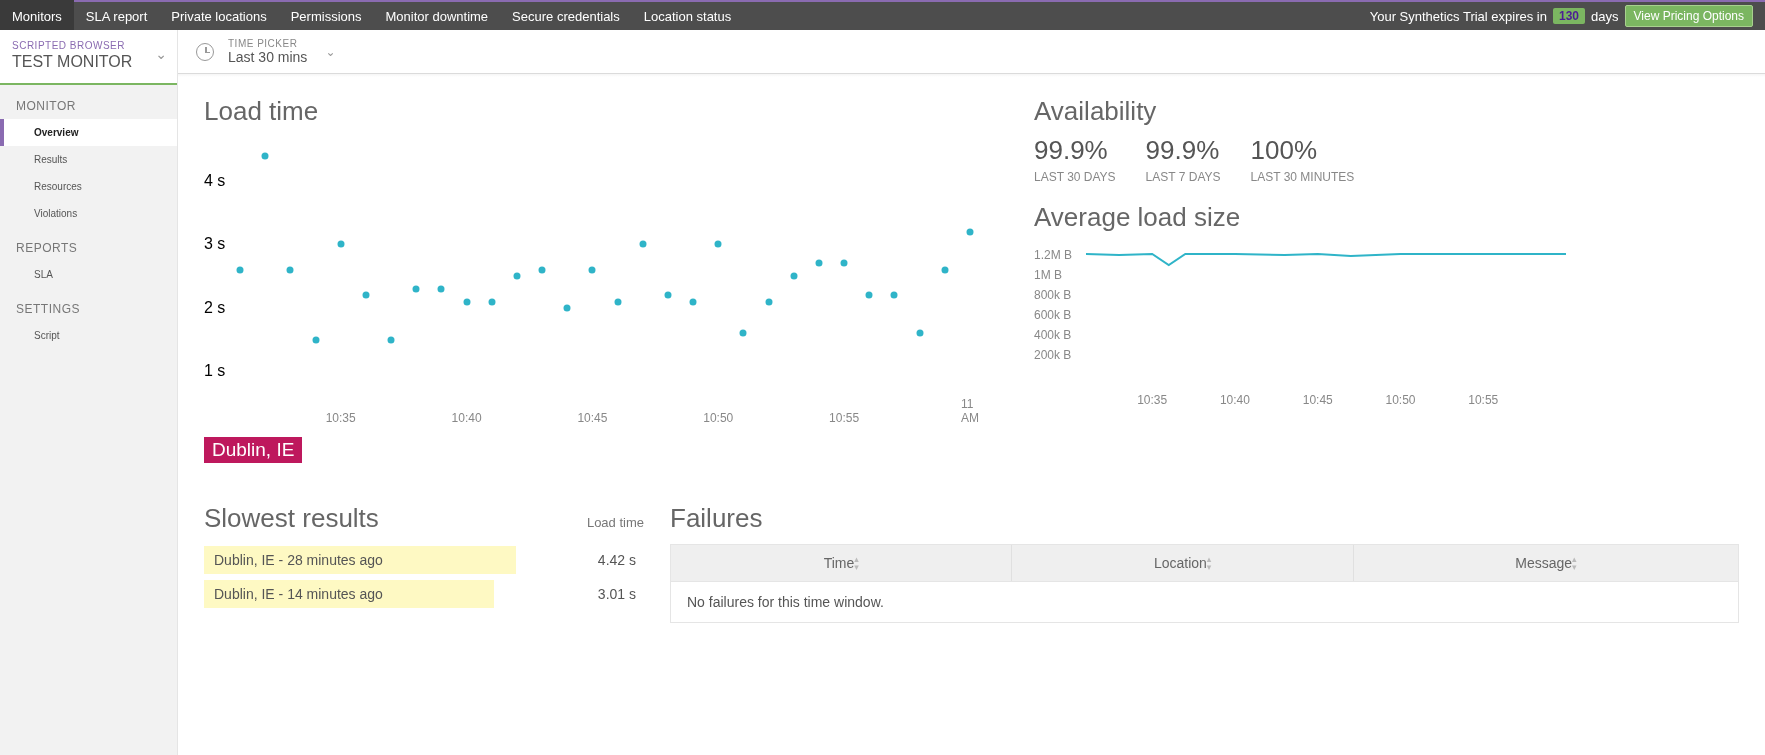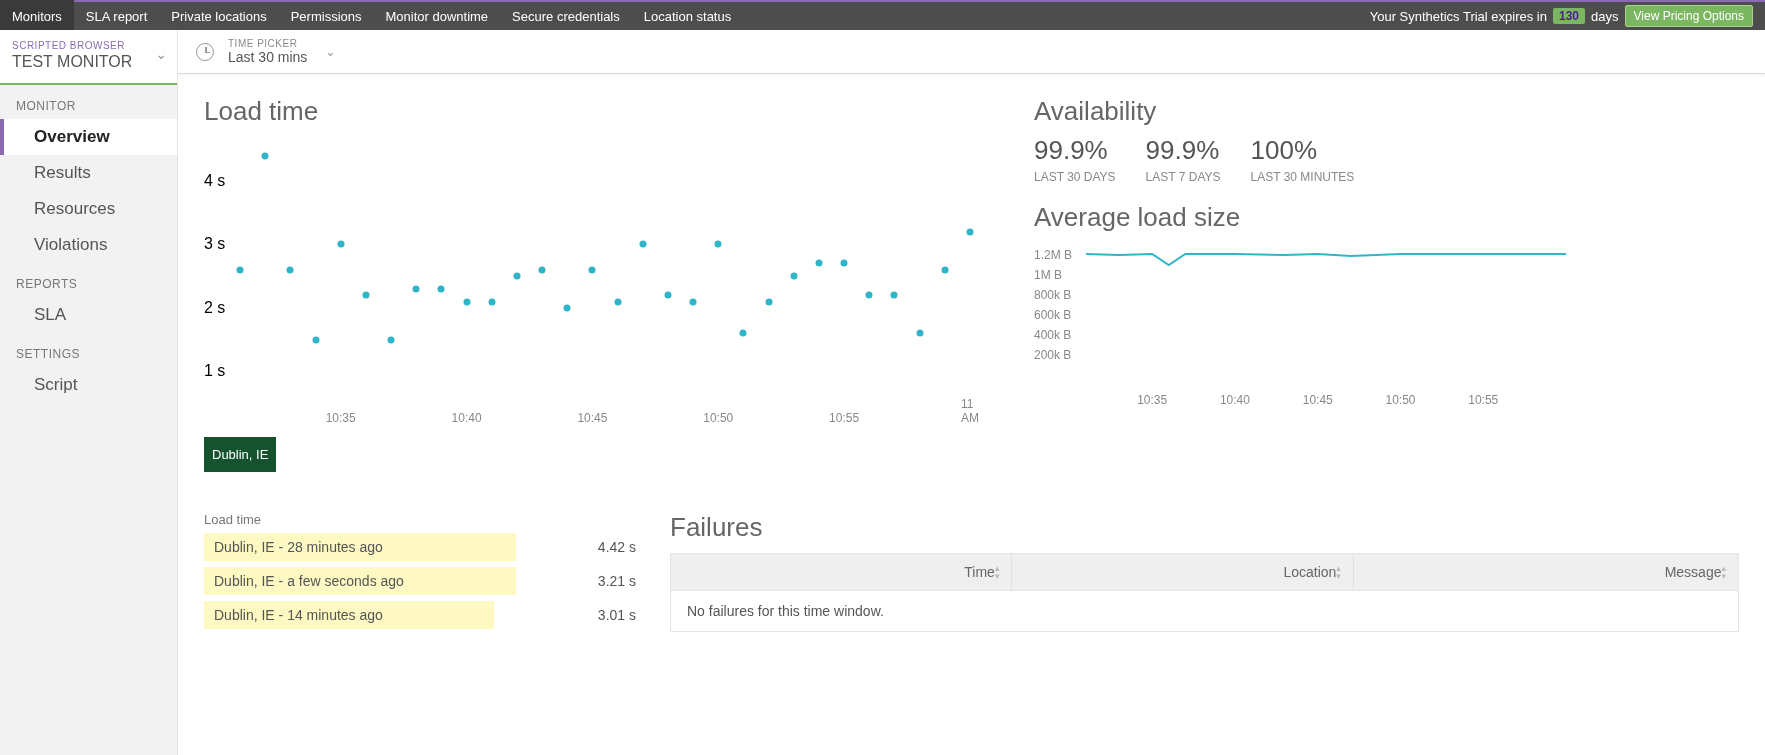--- a/index.html
+++ b/index.html
@@ -12,60 +12,60 @@
 .trial { display: flex; align-items: center; gap: 6px; padding-right: 12px; margin-left: 36px; }
 .trial .days-badge { background: #7bb661; color: #4c1d95; padding: 1px 6px; border-radius: 2px; font-weight: 600; font-size: 12px; }
 .trial .pricing-btn { border: 1px solid #a8d08f; background: #7bb661; color: #fff; padding: 3px 8px; border-radius: 2px; cursor: pointer; font-size: 12px; }
 .shell { display: flex; }
 .sidebar { width: 178px; background: #f2f2f2; border-right: 1px solid #e5e5e5; min-height: 727px; }
 .monitor-picker { padding: 10px 12px 12px 12px; background: #fff; border-bottom: 2px solid #7bb661; position: relative; }
 .monitor-picker .type { color: #8a6bb1; font-size: 10px; letter-spacing: 0.5px; }
 .monitor-picker .name { color: #555; font-size: 16px; margin-top: 2px; }
 .monitor-picker .chev { position: absolute; right: 10px; top: 16px; color: #999; }
 .side-section-title { padding: 14px 16px 6px 16px; color: #777; font-size: 12px; letter-spacing: 0.5px; }
-.side-link { padding: 8px 16px 8px 34px; color: #555; cursor: pointer; font-size: 17px; }
+.side-link { padding: 8px 16px 8px 34px; color: #555; cursor: pointer; font-size: 10px; }
 .side-link.active { background: #fff; color: #222; font-weight: 700; border-left: 4px solid #8a6bb1; padding-left: 30px; }
 .content { flex: 1; }
 .timebar { display: flex; align-items: center; gap: 14px; padding: 8px 18px; border-bottom: 1px solid #e5e5e5; position: relative; }
 .timebar::after { content: ""; position: absolute; left: 0; right: 0; bottom: -4px; height: 4px; background: linear-gradient(rgba(0,0,0,0.05), rgba(0,0,0,0)); }
 .clock-icon { width: 18px; height: 18px; border: 1.5px solid #999; border-radius: 50%; position: relative; }
 .clock-icon::before { content: ""; position: absolute; left: 8px; top: 3px; width: 1.5px; height: 6px; background: #999; }
 .clock-icon::after { content: ""; position: absolute; left: 8px; top: 8px; width: 5px; height: 1.5px; background: #999; }
 .time-text .label { font-size: 10px; color: #888; letter-spacing: 0.5px; }
 .time-text .val { font-size: 14px; color: #555; }
 .time-chev { color: #999; font-size: 12px; margin-left: 4px; }
 .main { padding: 22px 26px; }
 .row1 { display: flex; gap: 40px; }
 .chart-block { flex: 0 0 790px; }
 .side-metrics { flex: 0 0 550px; }
 h2 { font-weight: 400; color: #666; font-size: 26px; margin-bottom: 6px; }
 .scatter-wrap { position: relative; width: 780px; height: 300px; }
 .scatter-plot { position: absolute; left: 36px; top: 10px; width: 730px; height: 260px; }
 .y-tick { position: absolute; left: 0; font-size: 16px; color: #000000; transform: translateY(-50%); }
 .x-tick { position: absolute; bottom: 8px; font-size: 12px; color: #888; transform: translateX(-50%); }
 .dot { position: absolute; width: 7px; height: 7px; border-radius: 50%; background: #2fb4c8; transform: translate(-50%, -50%); }
-.legend-chip { display: inline-block; background: #14532d; color: #fff; padding: 10px 8px; font-size: 13px; margin-top: 4px; margin-left: 0px; }
+.legend-chip { display: inline-block; background: #be185d; color: #fff; padding: 2px 8px; font-size: 19px; margin-top: 4px; margin-left: 0px; }
 .avail-row { display: flex; gap: 30px; margin-top: 8px; margin-bottom: 18px; }
 .avail-item .big { font-size: 26px; color: #555; }
 .avail-item .small { font-size: 12px; color: #888; margin-top: 4px; }
 .loadsize-wrap { position: relative; width: 540px; height: 170px; margin-top: 6px; }
 .loadsize-plot { position: absolute; left: 52px; top: 6px; width: 480px; height: 130px; }
 .ls-y-tick { position: absolute; left: 0; font-size: 12px; color: #888; transform: translateY(-50%); }
 .ls-x-tick { position: absolute; bottom: 2px; font-size: 12px; color: #888; transform: translateX(-50%); }
 .row2 { display: flex; gap: 26px; margin-top: 40px; }
 .slowest { flex: 0 0 440px; }
 .failures { flex: 1; }
 .slow-header { display: flex; align-items: baseline; justify-content: space-between; }
 .slow-header .col-label { font-size: 13px; color: #777; }
 .slow-row { display: flex; margin-top: 6px; align-items: center; }
 .slow-bar { background: #fef9c3; height: 28px; display: flex; align-items: center; padding-left: 10px; color: #555; font-size: 14px; }
 .slow-val { margin-left: auto; padding: 0 8px; color: #555; min-width: 70px; text-align: right; }
 .fail-table { border: 1px solid #e5e5e5; margin-top: 10px; }
 .fail-head { display: flex; background: #efefef; }
-.fail-th { padding: 10px 12px; color: #666; font-size: 14px; border-right: 1px solid #e0e0e0; display: flex; align-items: center; justify-content: flex-end; }
+.fail-th { padding: 10px 12px; color: #666; font-size: 14px; border-right: 1px solid #e0e0e0; display: flex; align-items: center; justify-content: center; }
 .fail-th:last-child { border-right: none; }
 .sort-icons { color: #bbb; font-size: 9px; line-height: 8px; }
 .fail-empty { padding: 12px 16px; color: #555; border-top: 1px solid #e5e5e5; }
 svg { display: block; }
 </style>
 </head>
 <body>
 
 <div class="top-accent"></div>
 
@@ -212,30 +212,27 @@
                 <div class="ls-x-tick" style="left: 366.483px;">10:50</div>
                 <div class="ls-x-tick" style="left: 449.241px;">10:55</div>
               </div>
           </div>
         </div>
       </div>
 
       <div class="row2">
         <div class="slowest">
           <div class="slow-header">
+            <h2>Slowest results</h2>
             <span class="col-label">Load time</span>
           </div>
           <div id="slow-rows">
               <div class="slow-row">
                 <div class="slow-bar" style="width:71%">Dublin, IE - 28 minutes ago</div>
                 <div class="slow-val">4.42 s</div>
-              </div>
-              <div class="slow-row">
-                <div class="slow-bar" style="width:71%">Dublin, IE - a few seconds ago</div>
-                <div class="slow-val">3.21 s</div>
               </div>
               <div class="slow-row">
                 <div class="slow-bar" style="width:66%">Dublin, IE - 14 minutes ago</div>
                 <div class="slow-val">3.01 s</div>
               </div>
             </div>
         </div>
 
         <div class="failures">
           <h2>Failures</h2>

